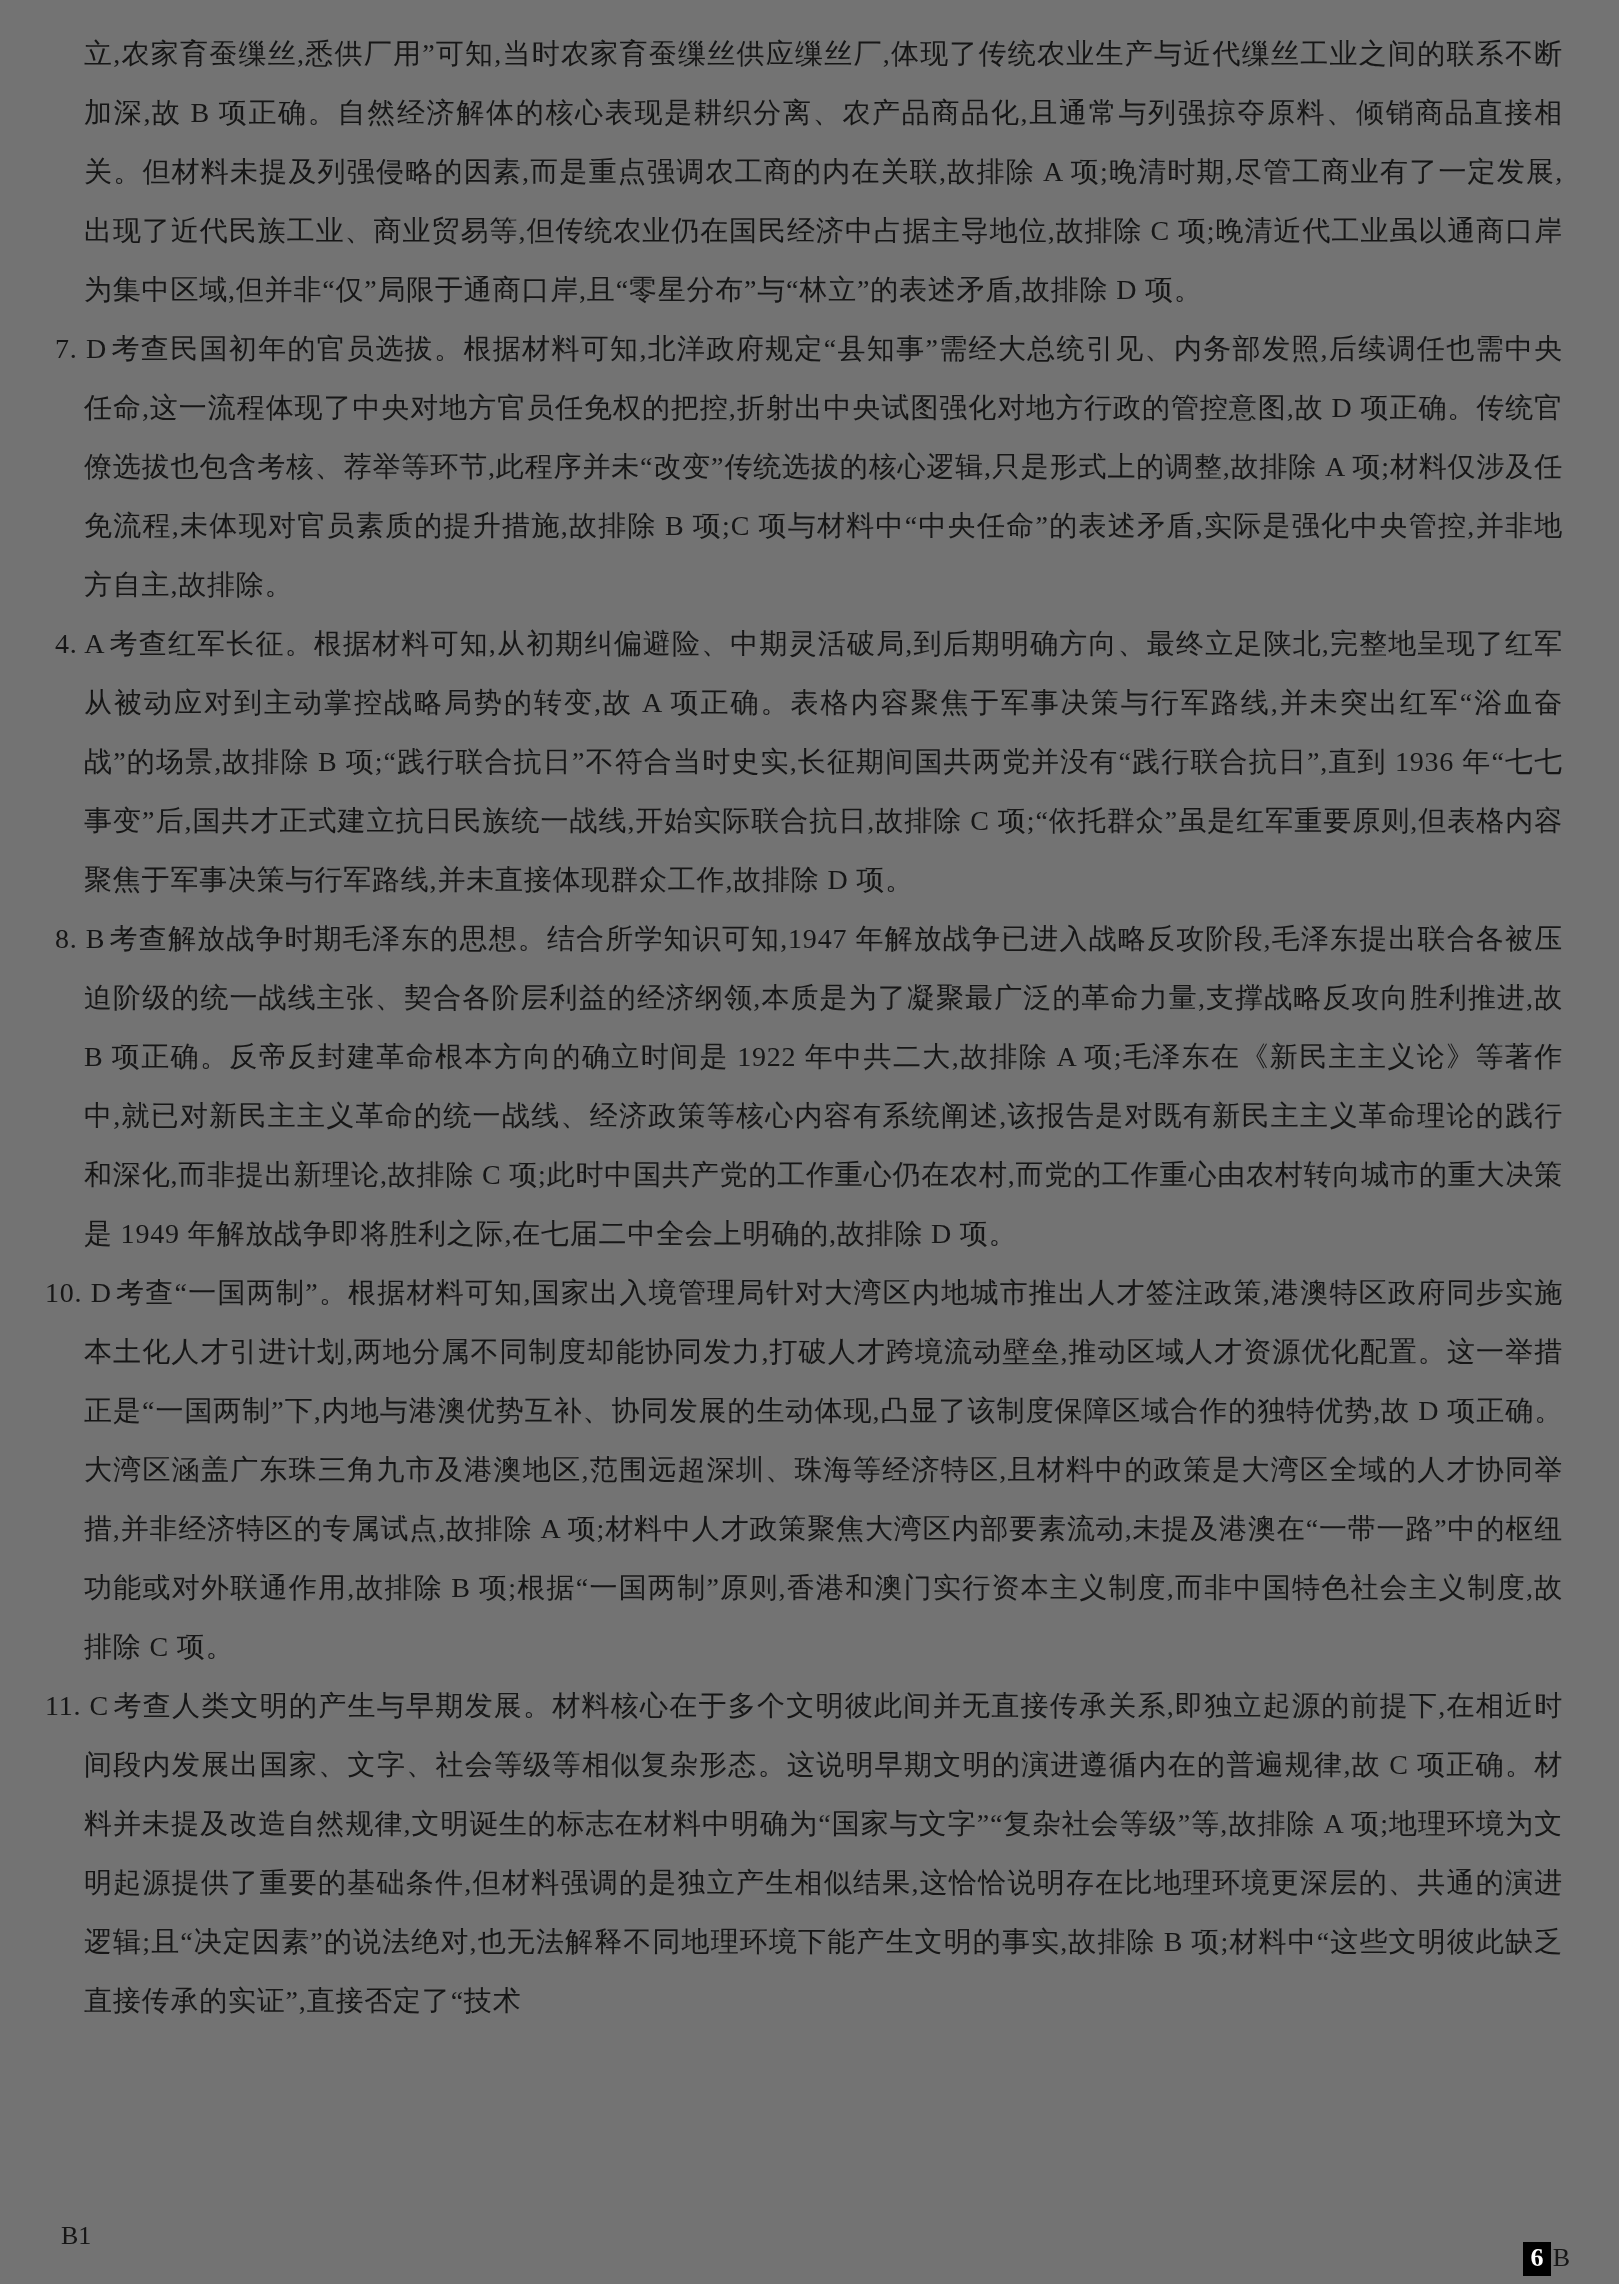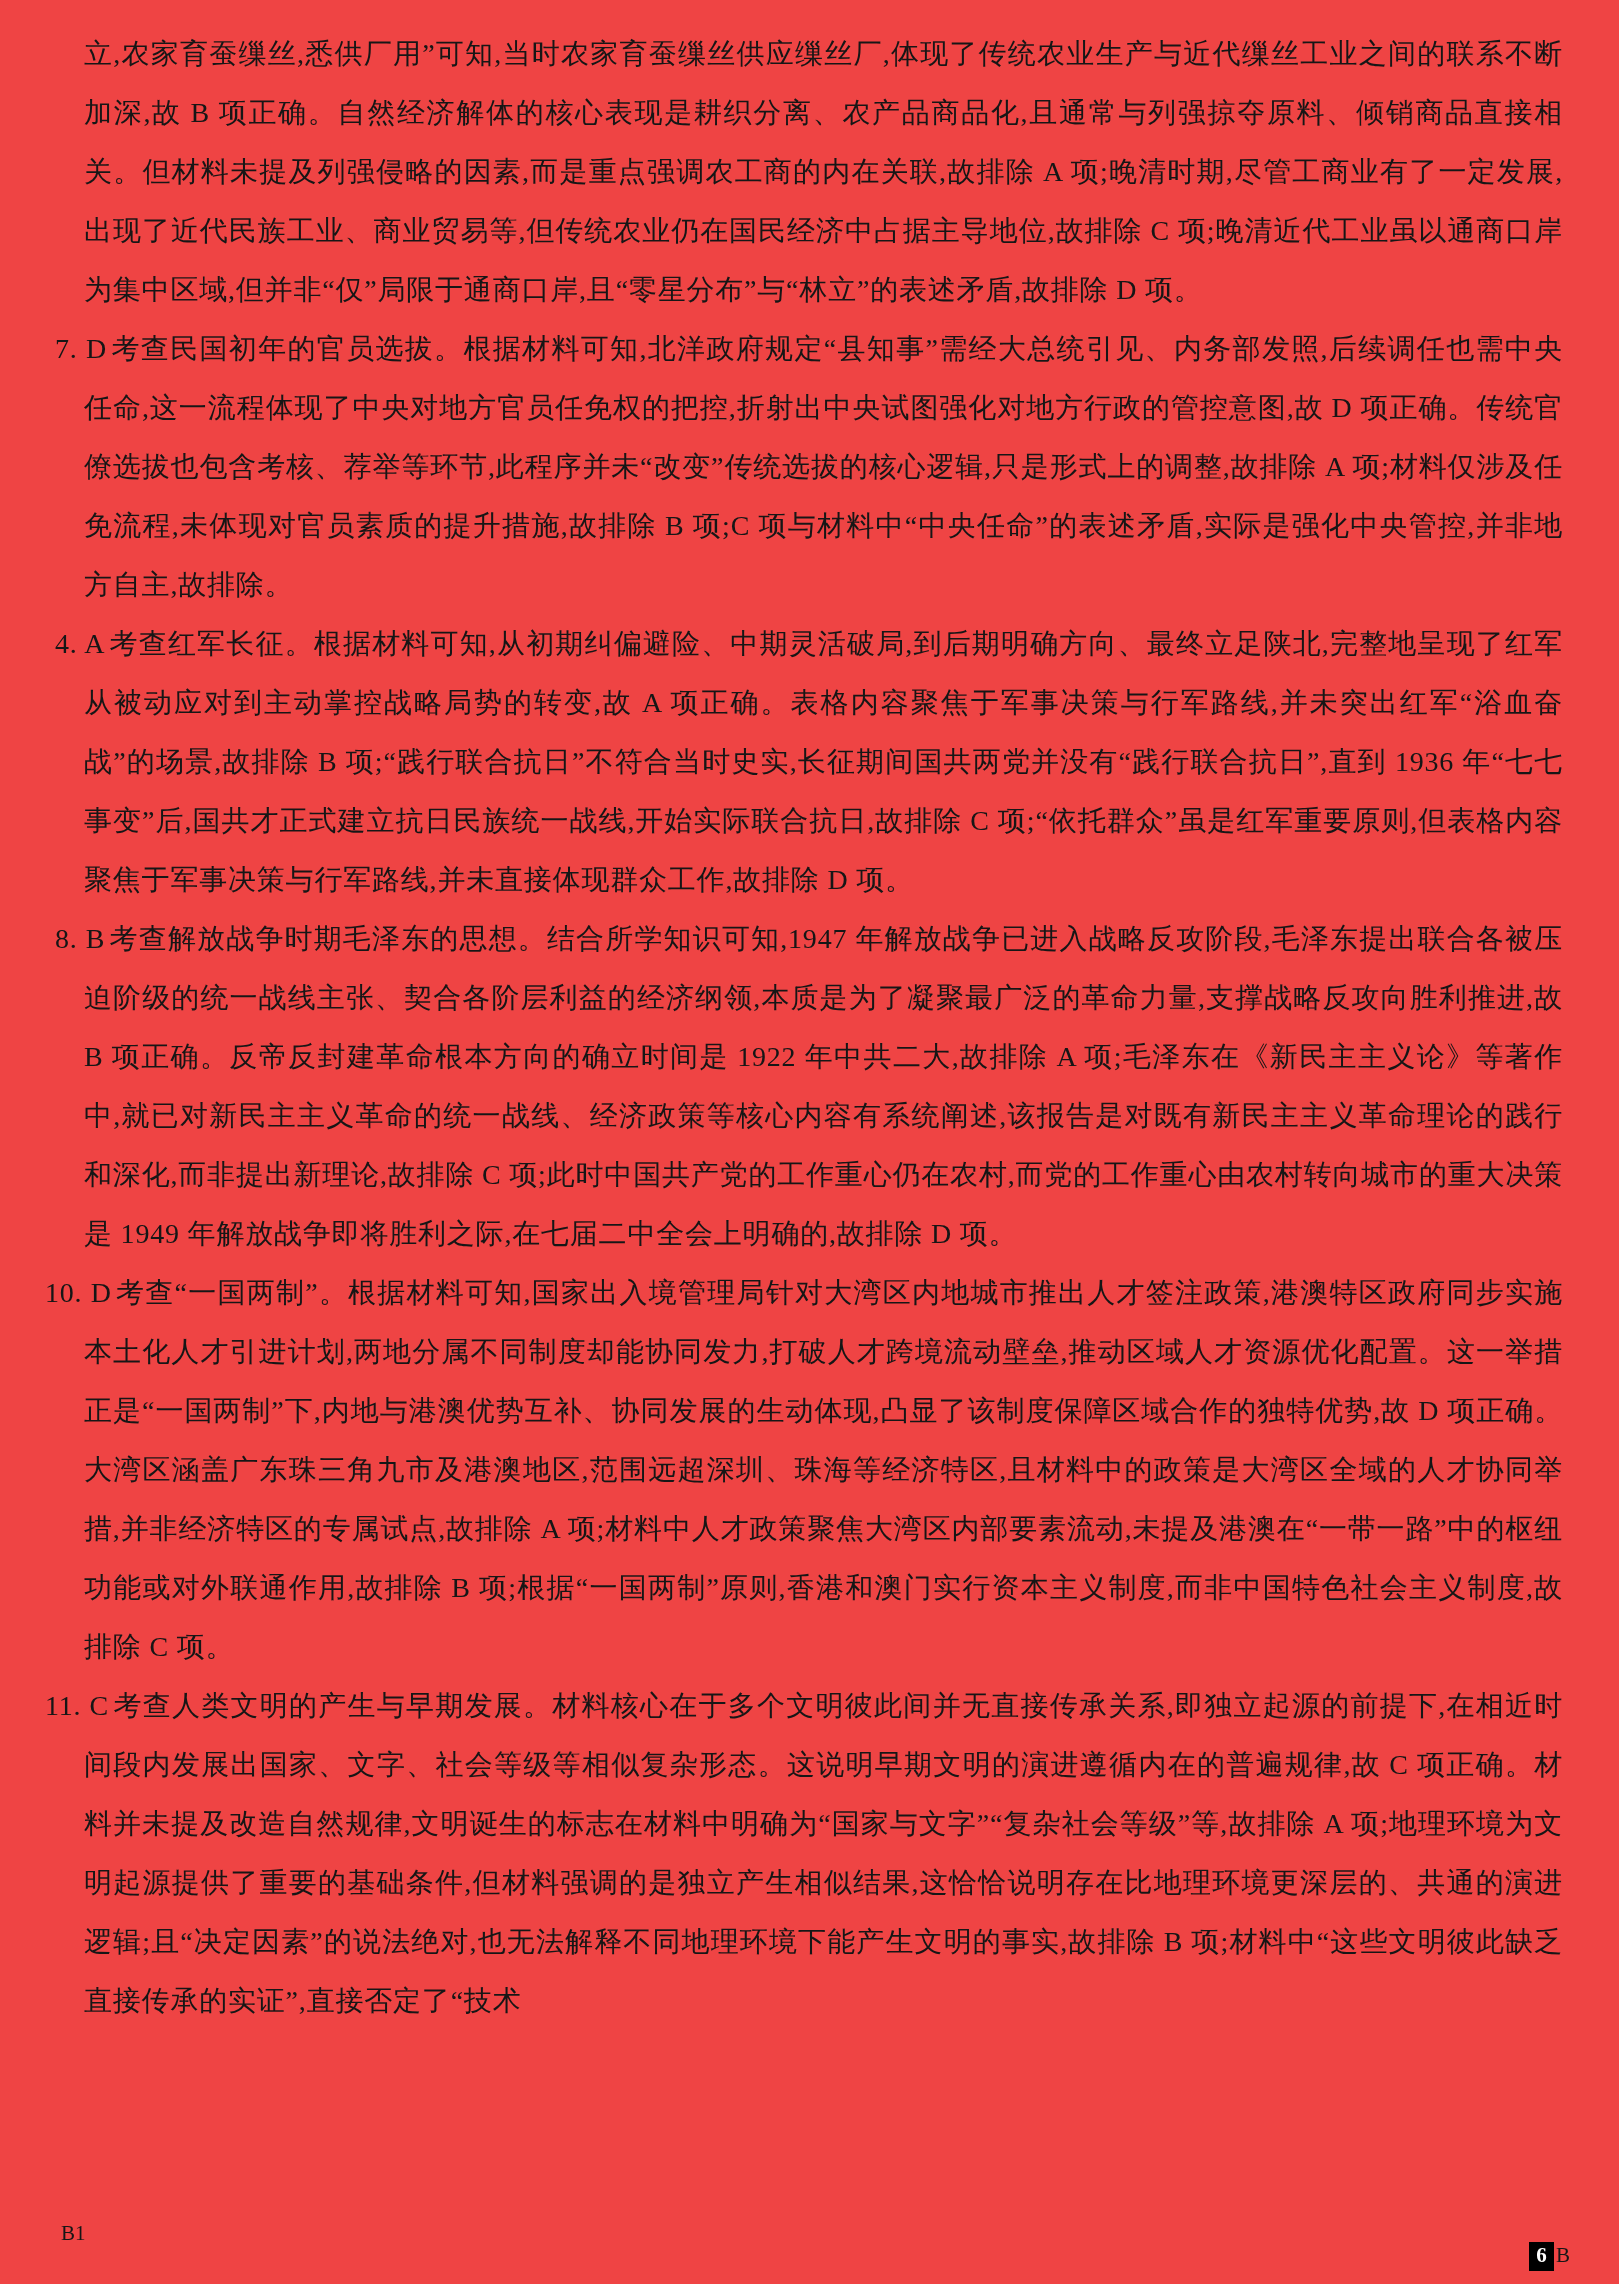--- a/index.html
+++ b/index.html
@@ -1,33 +1,33 @@
 <!DOCTYPE html>
 <html style="font-size:13.5px"><head>
 <meta charset="utf-8">
 <style>
   html,body{margin:0;padding:0;}
   body{
     width:1619px;height:2284px;overflow:hidden;
     background:#ffffff;color:#161616;position:relative;
     font-family:"Liberation Serif","DejaVu Serif",serif;
   }
-  .page{position:absolute;inset:0;background:#ef4444;}
+  .page{position:absolute;inset:0;background:#737373;}
   .answers{padding:23.6px 56px 0 84px;}
   .answers p{
     margin:0;font-size:28px;line-height:59px;
     text-align:justify;text-justify:inter-ideograph;
     letter-spacing:0.8px;
   }
   p.item{text-indent:-29px;}
   p.item.wide{text-indent:-39px;}
   .num{margin-right:4px;white-space:pre;}
   .footer{
     position:absolute;top:2218px;left:0;width:1619px;height:51px;
-    font-size:21px;
+    font-size:26px;
   }
   .footer .left{position:absolute;left:61px;top:3.4px;}
   .footer .center{
     position:absolute;left:0;right:0;top:1.7px;text-align:center;
     font-family:"Liberation Sans","DejaVu Sans",sans-serif;font-weight:bold;
     letter-spacing:1.7px;
   }
   .footer .right{position:absolute;right:49px;top:3.4px;margin-top:21px;}
   .badge{
     display:inline-block;background:#000;color:#fff;

